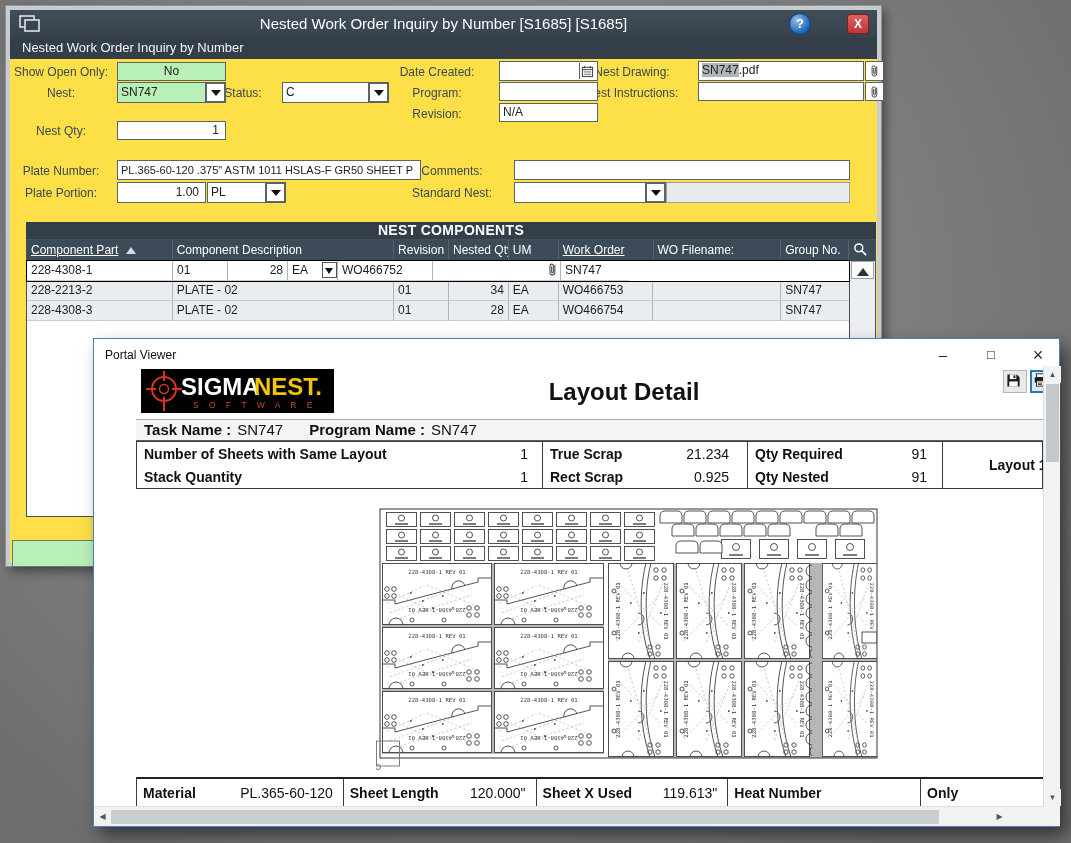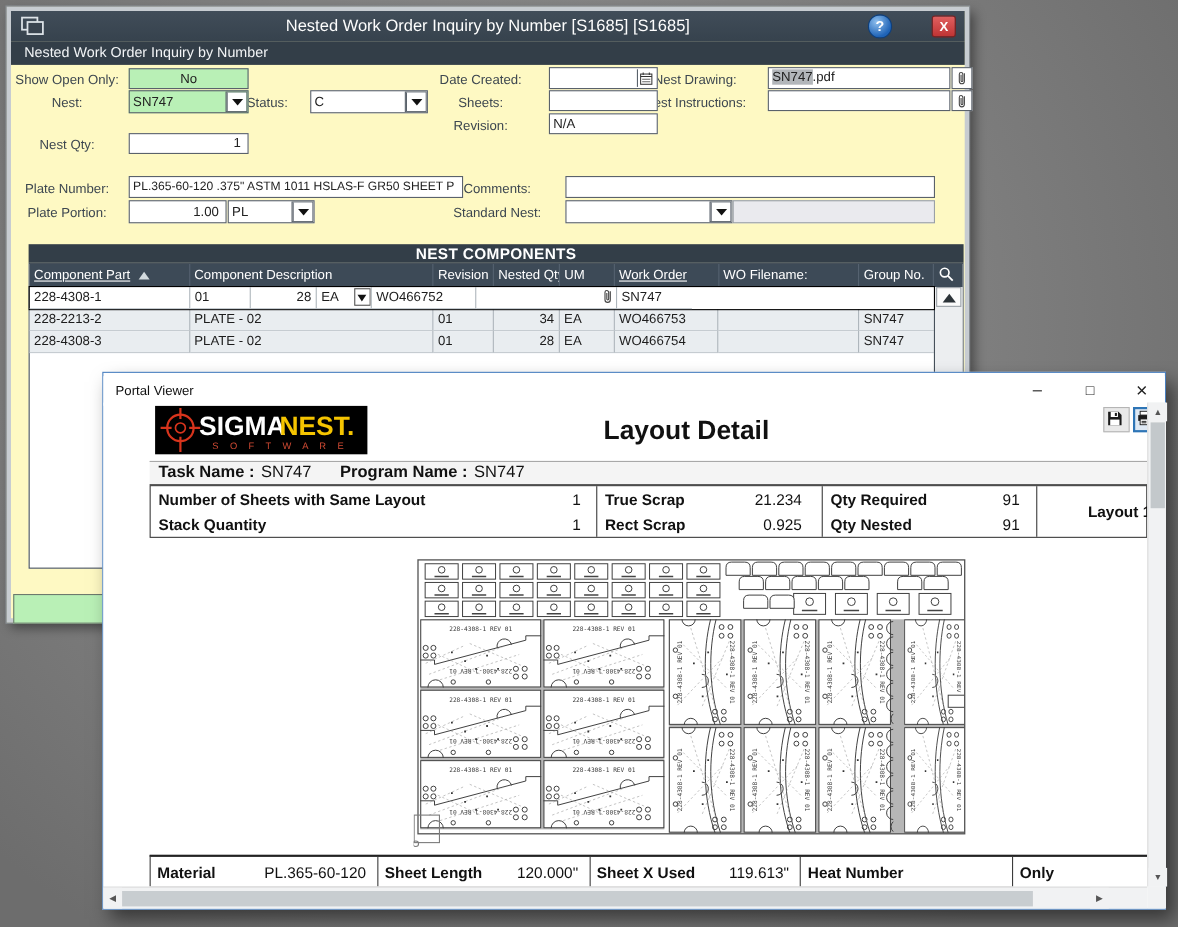--- a/index.html
+++ b/index.html
@@ -6,21 +6,21 @@
   html,body { width:1071px; height:843px; }
   body {
     font-family:"Liberation Sans", sans-serif;
     background: radial-gradient(ellipse at 45% 35%, #969696, #6d6d6d 85%);
     position:relative; overflow:hidden;
   }
 
   
   .main-window {
     position:absolute; left:6px; top:6px; width:875px; height:560px;
-    background:#fef9c3; border:4px solid #c7ccd1; outline:1px solid #8b9298;
+    background:#fde047; border:4px solid #c7ccd1; outline:1px solid #8b9298;
     box-shadow:4px 5px 10px rgba(0,0,0,.45);
   }
   .titlebar {
     position:absolute; left:0; top:0; width:100%; height:28px;
     background:linear-gradient(#414d59,#36424d); color:#fff;
   }
   .titlebar .title {
     position:absolute; left:0; right:0; top:5px; text-align:center;
     font-size:15px; color:#fdfdfd;
   }
@@ -147,21 +147,21 @@
   </div>
   <div class="substrip">Nested Work Order Inquiry by Number</div>
 
   <div class="lbl" style="left:0;width:102px;top:53px">Show Open Only:</div>
   <div class="lbl" style="left:0;width:102px;top:74px">Nest:</div>
   <div class="lbl" style="left:0;width:102px;top:112px">Nest Qty:</div>
   <div class="lbl" style="left:0;width:102px;top:152px">Plate Number:</div>
   <div class="lbl" style="left:0;width:102px;top:174px">Plate Portion:</div>
   <div class="lbl" style="left:200px;width:66px;top:74px">Status:</div>
   <div class="lbl" style="left:370px;width:114px;top:53px">Date Created:</div>
-  <div class="lbl" style="left:370px;width:114px;top:74px">Sheets:</div>
+  <div class="lbl" style="left:370px;width:114px;top:74px">Program:</div>
   <div class="lbl" style="left:370px;width:114px;top:95px">Revision:</div>
   <div class="lbl" style="left:385px;width:114px;top:152px">Comments:</div>
   <div class="lbl" style="left:385px;width:114px;top:174px">Standard Nest:</div>
   <div class="lbl" style="left:560px;width:124px;top:53px">Nest Drawing:</div>
   <div class="lbl" style="left:560px;width:124px;top:74px">Nest Instructions:</div>
 
   <div class="fld green center" style="left:107px;top:52px;width:109px;height:19px">No</div>
 
   <div class="fld green" style="left:107px;top:72px;width:109px;height:21px;line-height:19px">
     <span>SN747</span>

